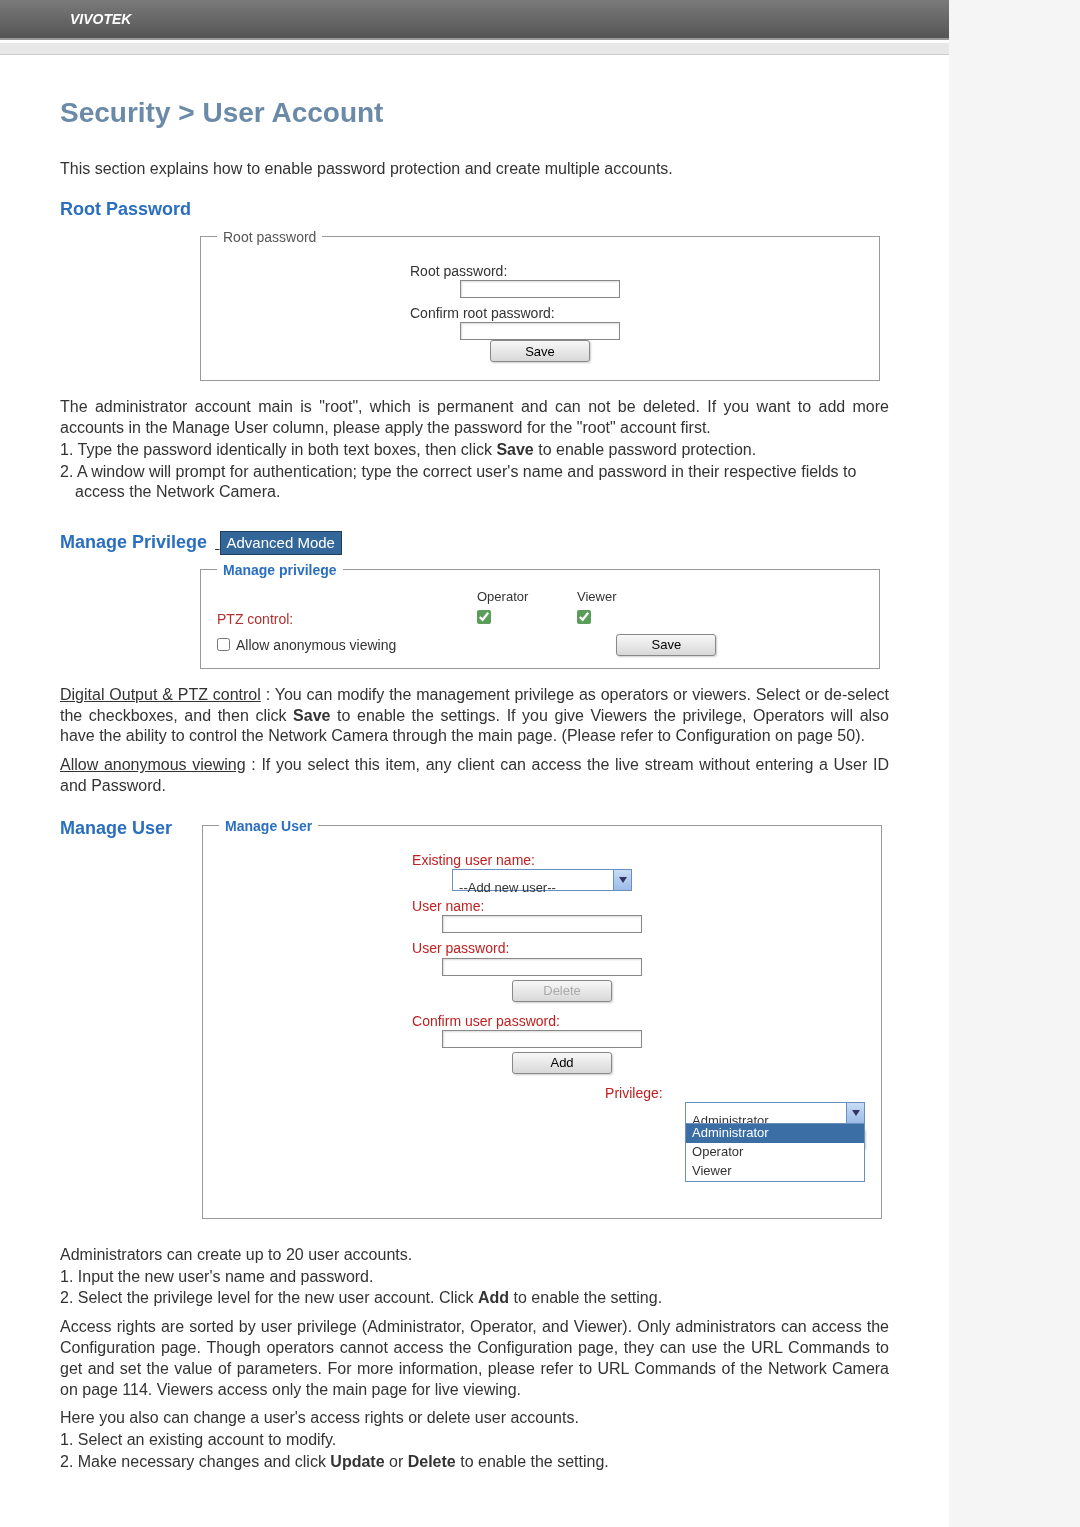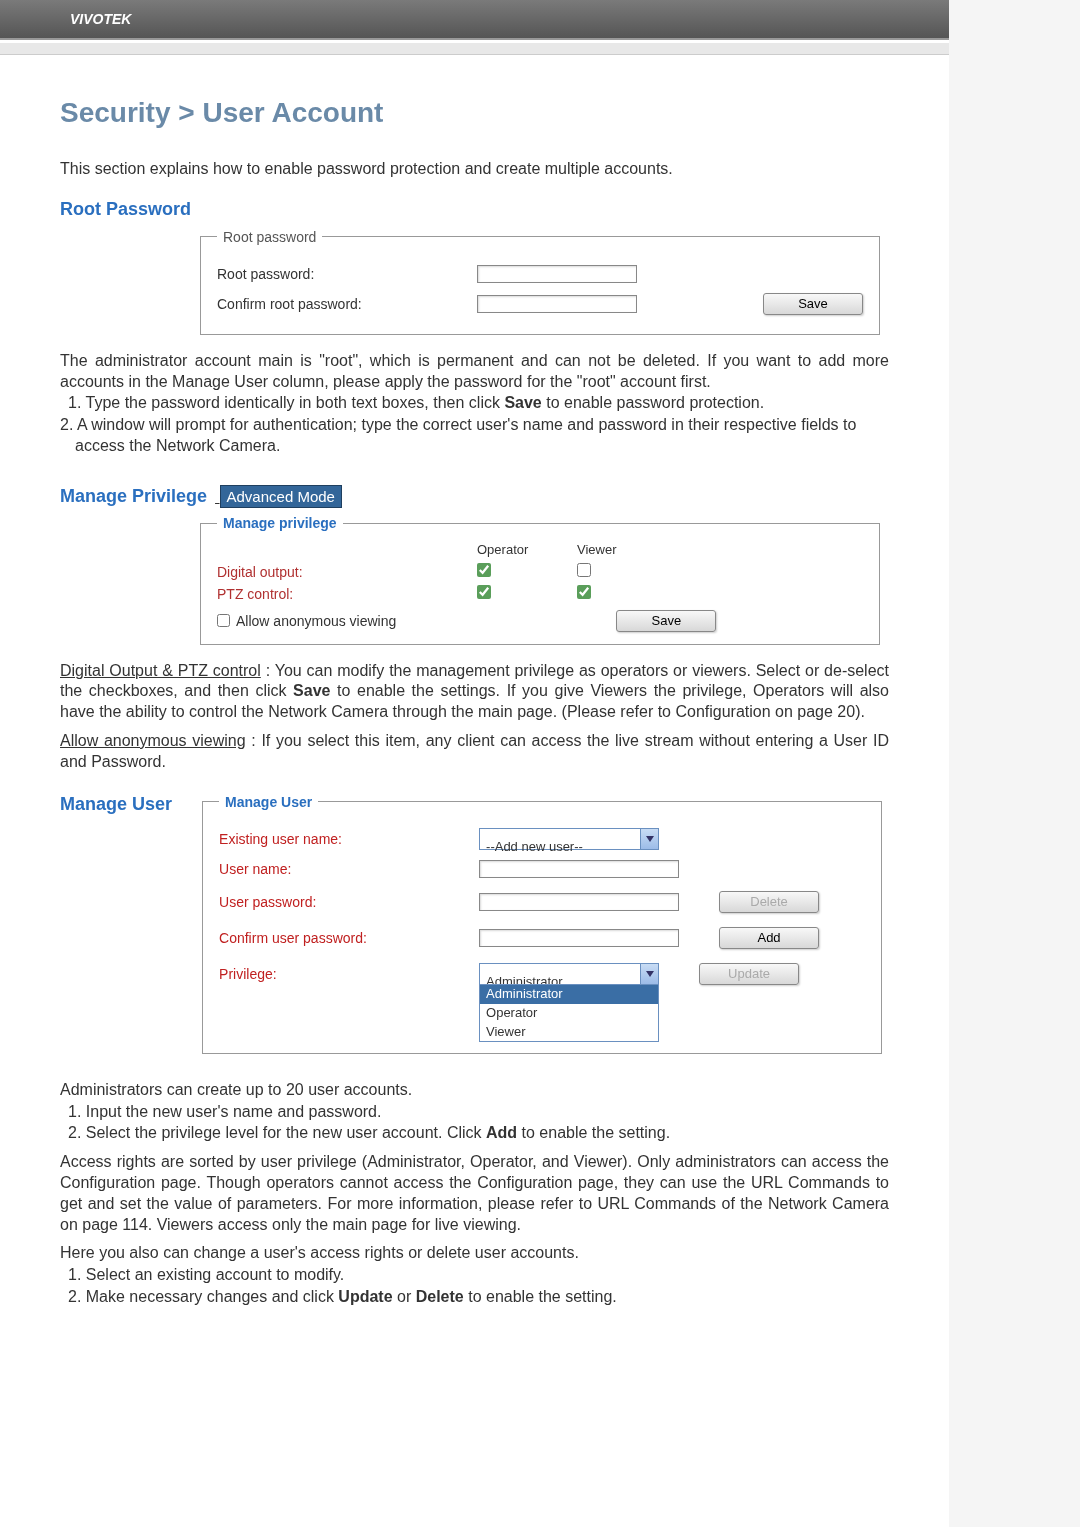--- a/index.html
+++ b/index.html
@@ -57,42 +57,42 @@
       padding: 10px 16px 12px 16px;
       font-size: 14px;
     }
     fieldset.fs legend {
       padding: 0 6px;
       font-size: 14px;
       color: #2a6fbf;
       font-weight: bold;
     }
     fieldset.fs.gray legend { color: #555; font-weight: normal; }
-    .row { display: flex; align-items: center; margin: 6px 0; min-height: 24px; }
+    .row { display: flex; align-items: center; margin: 6px 0; min-height: 24px; flex-direction: column; }
     .lab { width: 260px; color: #333; }
     .lab.red { color: #c02020; }
     .txt {
       width: 160px; height: 18px;
       border: 1px solid #888;
       background: #fff;
       box-shadow: inset 1px 1px 2px rgba(0,0,0,0.15);
     }
     .txt.wider { width: 200px; }
     .btn {
       width: 100px; height: 22px;
       border: 1px solid #888;
       background: linear-gradient(#f8f8f8, #d8d8d8);
       border-radius: 3px;
       font-size: 13px;
       box-shadow: 1px 1px 2px rgba(0,0,0,0.2);
       cursor: pointer;
     }
     .btn.disabled { color: #aaa; cursor: default; }
     .para { margin-top: 8px; text-align: justify; }
-    .ol-lines div { margin: 1px 8px; }
+    .ol-lines div { margin: 1px 0; }
     .advmode {
       display: inline-block;
       background: #336699;
       color: #fff;
       padding: 1px 6px;
       border: 1px solid #1f3f5f;
       font-size: 15px;
     }
     .priv-header { display: flex; margin-left: 260px; font-size: 13px; }
     .priv-col { width: 100px; }
@@ -193,41 +193,36 @@
       <span class="advmode">Advanced Mode</span>
     </div>
 
     <fieldset class="fs">
       <legend>Manage privilege</legend>
       <div class="priv-header">
         <div class="priv-col">Operator</div>
         <div class="priv-col">Viewer</div>
       </div>
       <div class="priv-row">
-        <div class="priv-label">Digital output:</div>
-        <div class="cb"><input type="checkbox" checked="" style=""></div>
-        <div class="cb"><input type="checkbox" style=""></div>
-      </div>
-      <div class="priv-row">
         <div class="priv-label">PTZ control:</div>
         <div class="cb"><input type="checkbox" checked="" style=""></div>
         <div class="cb"><input type="checkbox" checked="" style=""></div>
       </div>
       <div class="allow-row">
         <input type="checkbox" style="">
         <span>Allow anonymous viewing</span>
         <div class="priv-save"><button class="btn">Save</button></div>
       </div>
     </fieldset>
 
     <div class="para">
       <span class="underline">Digital Output &amp; PTZ control</span>
       <span>: You can modify the management privilege as operators or viewers. Select or de-select the checkboxes, and then click </span>
       <b>Save</b>
-      <span> to enable the settings. If you give Viewers the privilege, Operators will also have the ability to control the Network Camera through the main page. (Please refer to Configuration on page 20).</span>
+      <span> to enable the settings. If you give Viewers the privilege, Operators will also have the ability to control the Network Camera through the main page. (Please refer to Configuration on page 50).</span>
     </div>
     <div class="para">
       <span class="underline">Allow anonymous viewing</span>
       <span>: If you select this item, any client can access the live stream without entering a User ID and Password.</span>
     </div>
 
     <div class="manage-user-wrap">
       <div class="section-heading" style="margin-right:30px;">Manage User</div>
       <fieldset class="fs" style="margin-left:0; width:680px;">
         <legend>Manage User</legend>
@@ -253,21 +248,21 @@
               <button class="btn disabled">Delete</button>
             </div>
         </div>
         <div class="row">
           <div class="lab red">Confirm user password:</div>
           <input class="txt wider" type="password" style="">
           <div class="rightcol">
               <button class="btn">Add</button>
             </div>
         </div>
-        <div class="row" style="align-items:center;">
+        <div class="row" style="align-items:flex-end;">
           <div class="lab red">Privilege:</div>
           <div style="position:relative;">
             <div class="select">
               <span class="val">Administrator</span>
               <span class="arrow">
                 <svg viewBox="0 0 8 6">
                     <path d="M0 0 L8 0 L4 6 Z" fill="#336"></path>
                   </svg>
               </span>
             </div>

